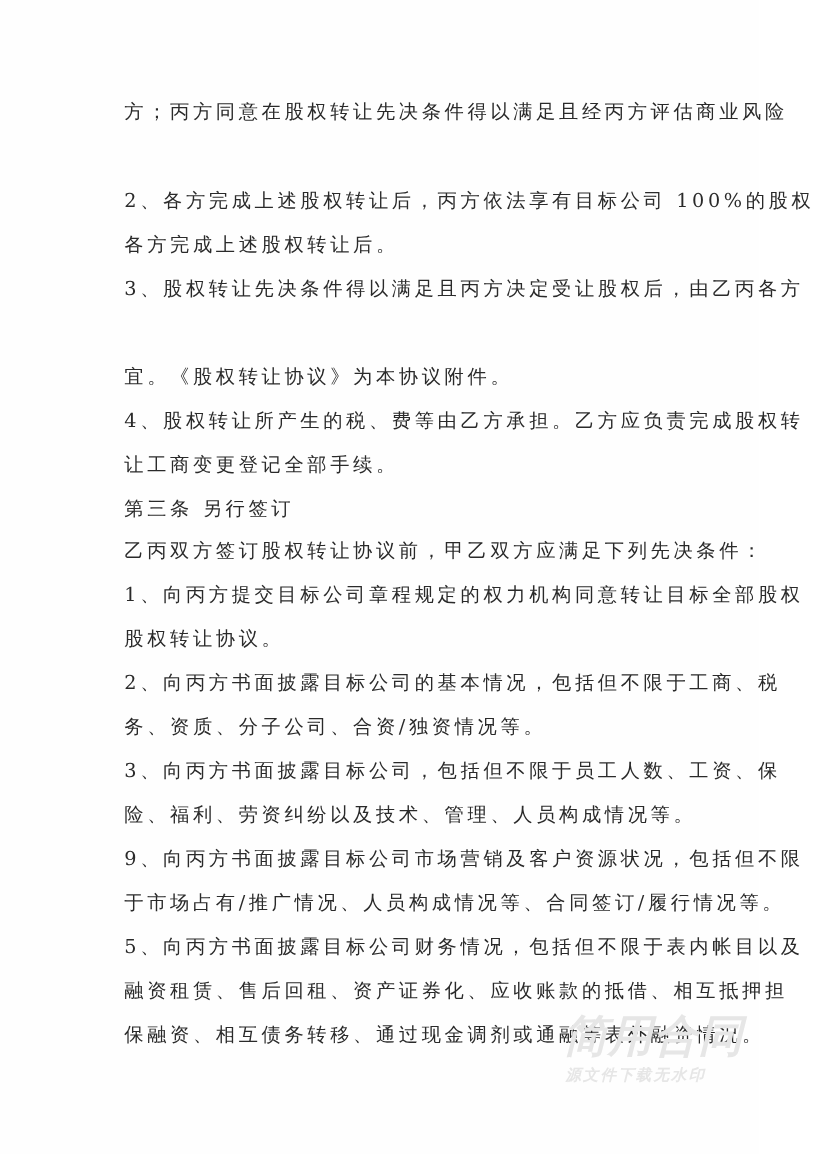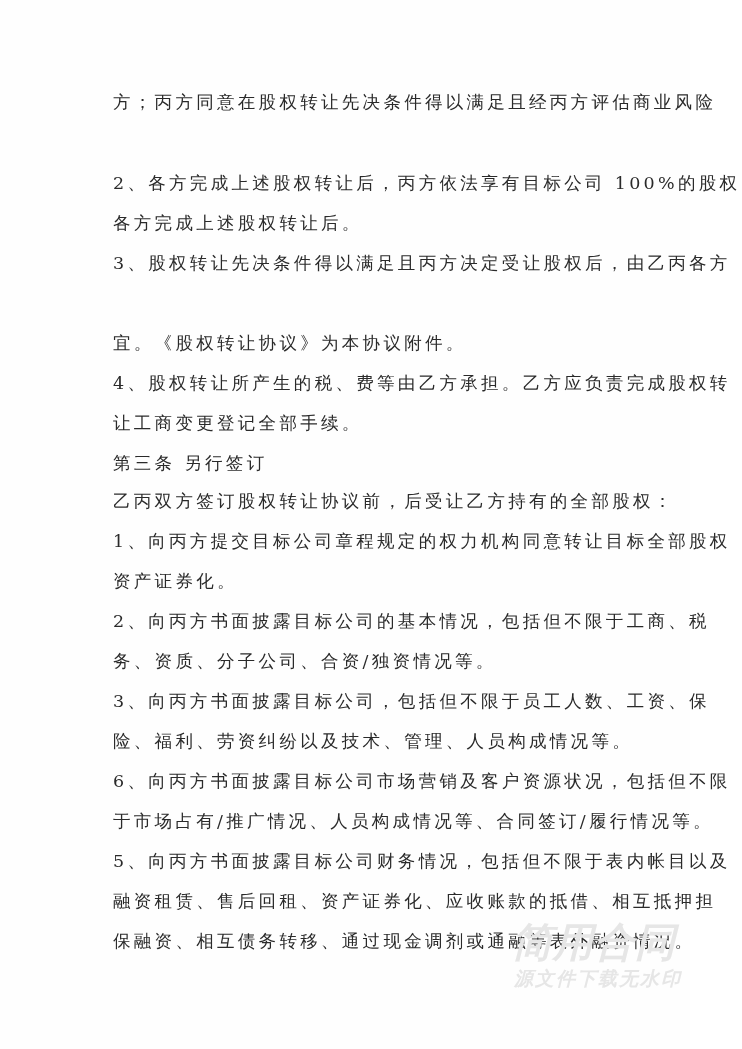--- a/index.html
+++ b/index.html
@@ -44,45 +44,45 @@
   .wm-main {
     left: 512px;
     top: 920px;
     font-size: 40px;
     letter-spacing: 1px;
     line-height: 44px;
   }
   .wm-sub {
     left: 514px;
     top: 966px;
-    font-size: 19px;
+    font-size: 14px;
     letter-spacing: 2px;
     line-height: 24px;
   }
 </style>
 </head>
 <body>
 
 <div class="page">
   <div class="line" style="top:91px">方；丙方同意在股权转让先决条件得以满足且经丙方评估商业风险</div>
   <div class="line" style="top:172px">2、各方完成上述股权转让后，丙方依法享有目标公司 100%的股权</div>
   <div class="line" style="top:212px">各方完成上述股权转让后。</div>
   <div class="line" style="top:252px">3、股权转让先决条件得以满足且丙方决定受让股权后，由乙丙各方</div>
   <div class="line" style="top:332px">宜。《股权转让协议》为本协议附件。</div>
   <div class="line" style="top:372px">4、股权转让所产生的税、费等由乙方承担。乙方应负责完成股权转</div>
   <div class="line" style="top:412px">让工商变更登记全部手续。</div>
   <div class="line" style="top:452px">第三条 另行签订</div>
-  <div class="line" style="top:490px">乙丙双方签订股权转让协议前，后受让乙方持有的全部股权：</div>
+  <div class="line" style="top:490px">乙丙双方签订股权转让协议前，甲乙双方应满足下列先决条件：</div>
   <div class="line" style="top:530px">1、向丙方提交目标公司章程规定的权力机构同意转让目标全部股权</div>
-  <div class="line" style="top:570px">资产证券化。</div>
+  <div class="line" style="top:570px">股权转让协议。</div>
   <div class="line" style="top:610px">2、向丙方书面披露目标公司的基本情况，包括但不限于工商、税</div>
   <div class="line" style="top:650px">务、资质、分子公司、合资/独资情况等。</div>
   <div class="line" style="top:690px">3、向丙方书面披露目标公司，包括但不限于员工人数、工资、保</div>
   <div class="line" style="top:730px">险、福利、劳资纠纷以及技术、管理、人员构成情况等。</div>
-  <div class="line" style="top:770px">6、向丙方书面披露目标公司市场营销及客户资源状况，包括但不限</div>
+  <div class="line" style="top:770px">9、向丙方书面披露目标公司市场营销及客户资源状况，包括但不限</div>
   <div class="line" style="top:810px">于市场占有/推广情况、人员构成情况等、合同签订/履行情况等。</div>
   <div class="line" style="top:850px">5、向丙方书面披露目标公司财务情况，包括但不限于表内帐目以及</div>
   <div class="line" style="top:890px">融资租赁、售后回租、资产证券化、应收账款的抵借、相互抵押担</div>
   <div class="line" style="top:930px">保融资、相互债务转移、通过现金调剂或通融等表外融资情况。</div>
 
   <div class="watermark wm-main">简用合同</div>
   <div class="watermark wm-sub">源文件下载无水印</div>
 </div>
 
 </body></html>

